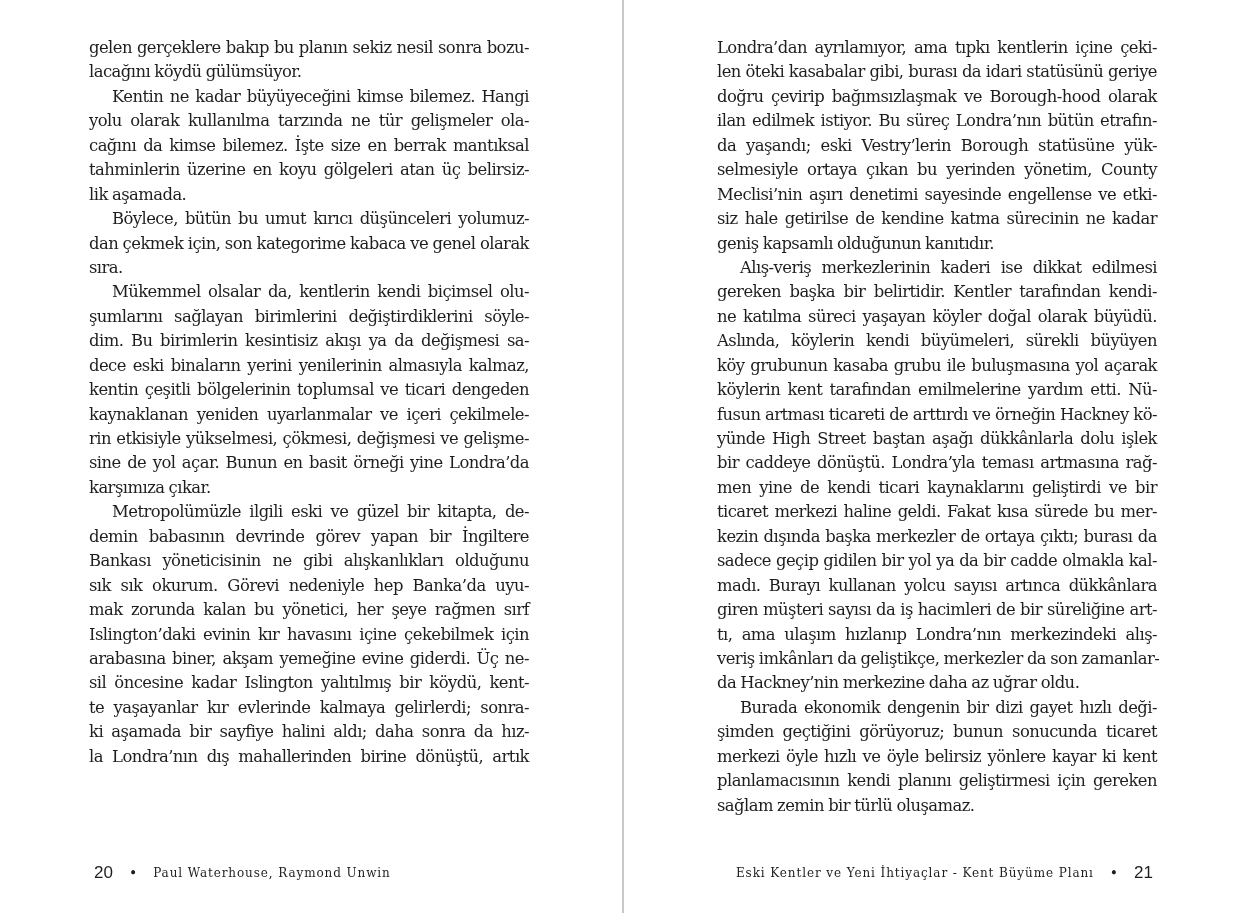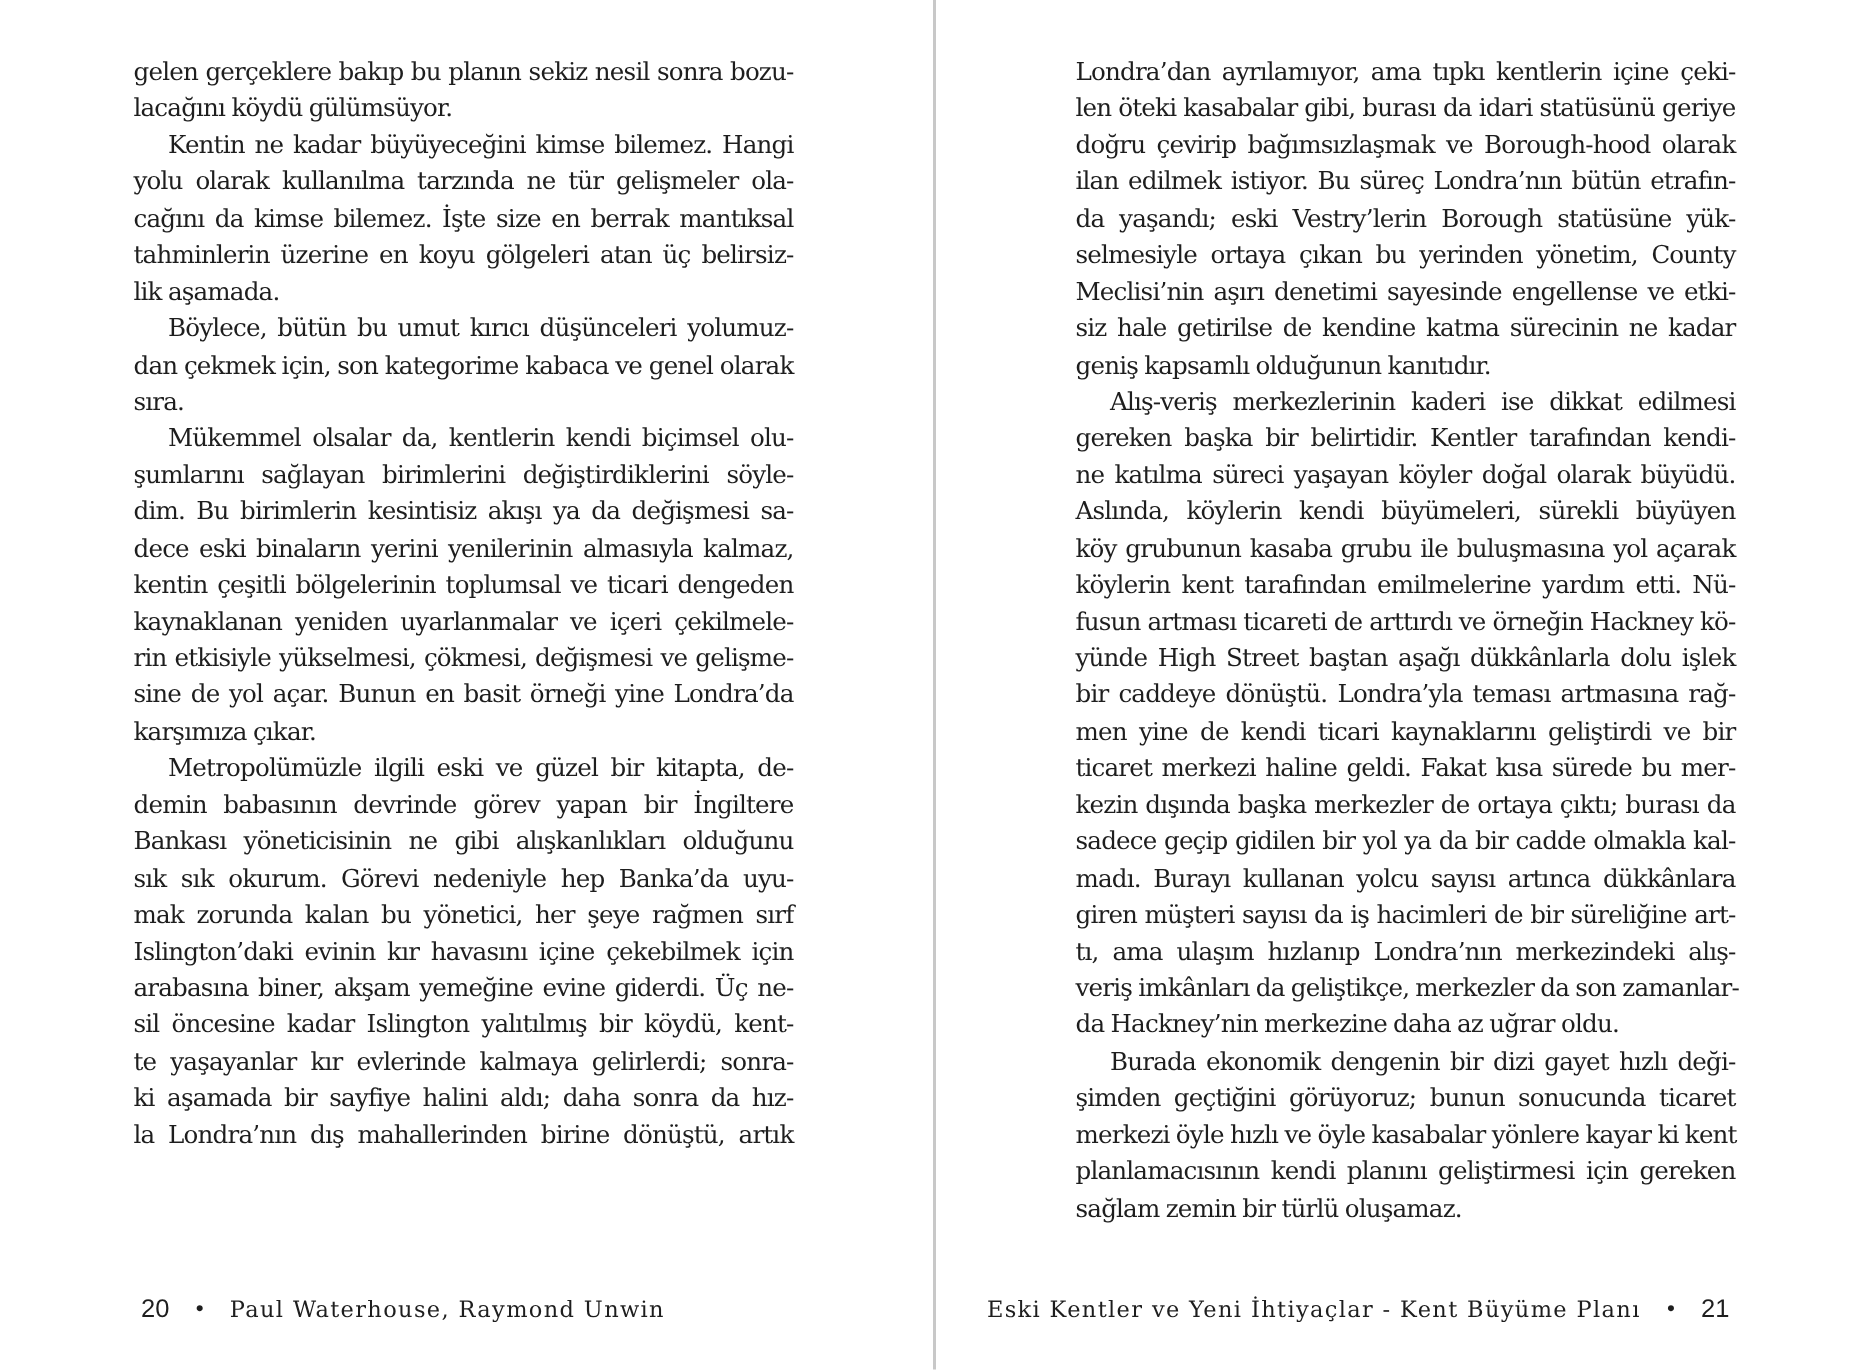--- a/index.html
+++ b/index.html
@@ -23,21 +23,21 @@
   .line.indent { text-indent: 23px; }
   .footer {
     position: absolute; top: 860px; height: 26px; line-height: 26px;
     font-family: "DejaVu Serif", serif; color: #1e1e1e;
     display: flex; align-items: center;
   }
   .footer.left { left: 94px; justify-content: flex-end; }
   .footer.right { right: 92px; justify-content: flex-end; }
   .pnum { font-family: "Liberation Sans", sans-serif; font-size: 17px; }
   .bullet { font-size: 14px; margin: 0 16px; }
-  .runhead { font-size: 15px; letter-spacing: 0.9px; }
+  .runhead { font-size: 12px; letter-spacing: 0.9px; }
 </style>
 </head>
 <body>
 
 <div class="spread">
 
   <div class="page-body left" id="left-body">
       <div class="line">gelen gerçeklere bakıp bu planın sekiz nesil sonra bozu-</div>
       <div class="line last">lacağını köydü gülümsüyor.</div>
       <div class="line indent">Kentin ne kadar büyüyeceğini kimse bilemez. Hangi</div>
@@ -95,21 +95,21 @@
       <div class="line">ticaret merkezi haline geldi. Fakat kısa sürede bu mer-</div>
       <div class="line">kezin dışında başka merkezler de ortaya çıktı; burası da</div>
       <div class="line">sadece geçip gidilen bir yol ya da bir cadde olmakla kal-</div>
       <div class="line">madı. Burayı kullanan yolcu sayısı artınca dükkânlara</div>
       <div class="line">giren müşteri sayısı da iş hacimleri de bir süreliğine art-</div>
       <div class="line">tı, ama ulaşım hızlanıp Londra’nın merkezindeki alış-</div>
       <div class="line">veriş imkânları da geliştikçe, merkezler da son zamanlar-</div>
       <div class="line last">da Hackney’nin merkezine daha az uğrar oldu.</div>
       <div class="line indent">Burada ekonomik dengenin bir dizi gayet hızlı deği-</div>
       <div class="line">şimden geçtiğini görüyoruz; bunun sonucunda ticaret</div>
-      <div class="line">merkezi öyle hızlı ve öyle kasabalar yönlere kayar ki kent</div>
+      <div class="line">merkezi öyle hızlı ve öyle belirsiz yönlere kayar ki kent</div>
       <div class="line">planlamacısının kendi planını geliştirmesi için gereken</div>
       <div class="line last">sağlam zemin bir türlü oluşamaz.</div>
     </div>
 
   <div class="footer left">
     <span class="pnum">20</span>
     <span class="bullet">•</span>
     <span class="runhead">Paul Waterhouse, Raymond Unwin</span>
   </div>
 

